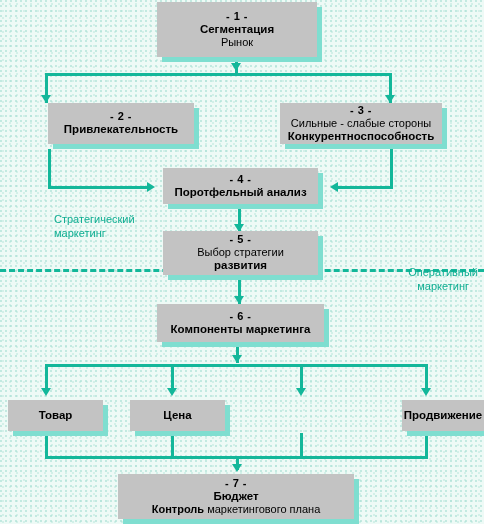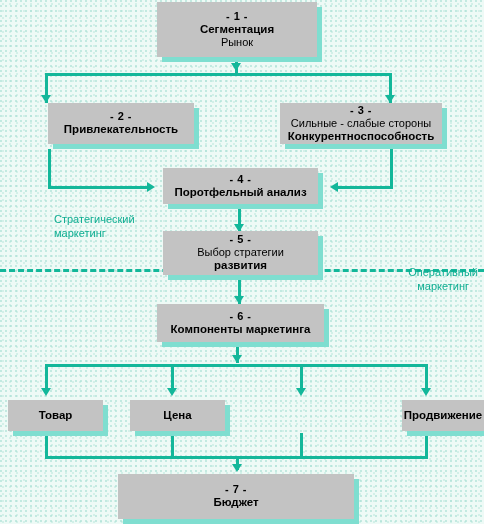--- a/index.html
+++ b/index.html
@@ -223,15 +223,16 @@
   <div class="ln-v" style="left:171px; top:433px; height:25px;"></div>
   <div class="ln-v" style="left:300px; top:433px; height:25px;"></div>
   <div class="ln-v" style="left:425px; top:433px; height:25px;"></div>
   <div class="ln-h" style="left:45px; top:456px; width:383px;"></div>
   <div class="ln-v" style="left:236px; top:456px; height:14px;"></div>
   <div class="arrow-d" style="left:232px; top:464px;"></div>
 
   <div class="node" style="left:118px; top:474px; width:236px; height:45px;">
     <span class="ln num">- 7 -</span>
     <span class="ln bold">Бюджет</span>
+    <span class="ln mix"><b>Контроль</b><span> маркетингового плана</span></span>
   </div>
 
 </div>
 
 </body></html>

